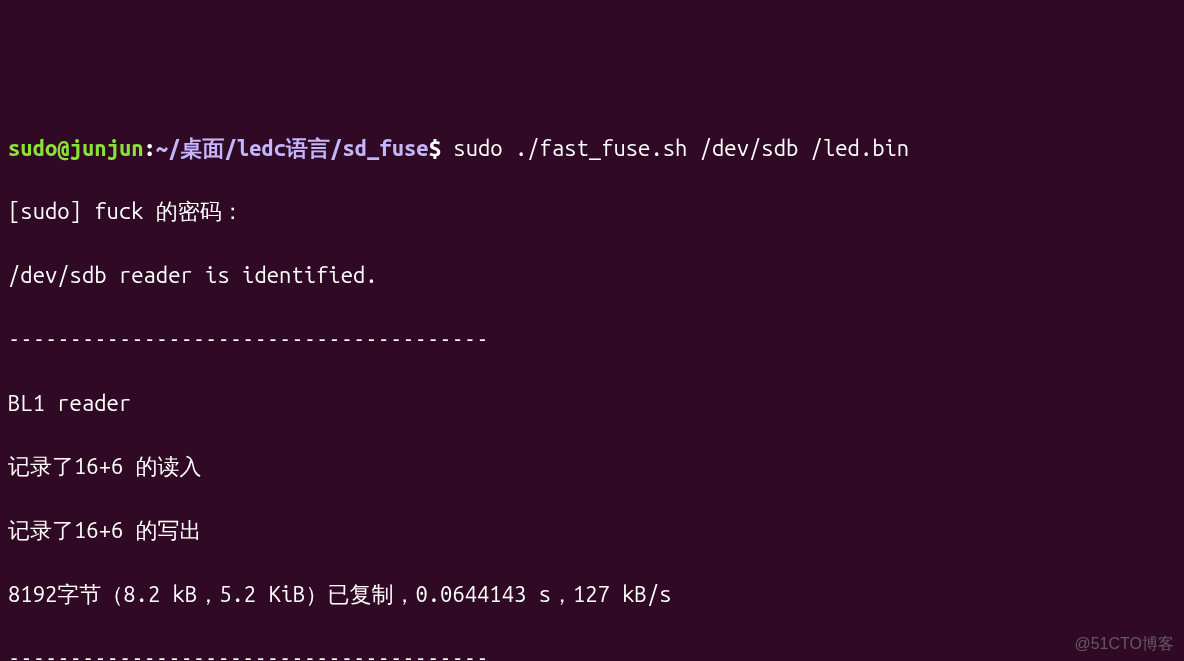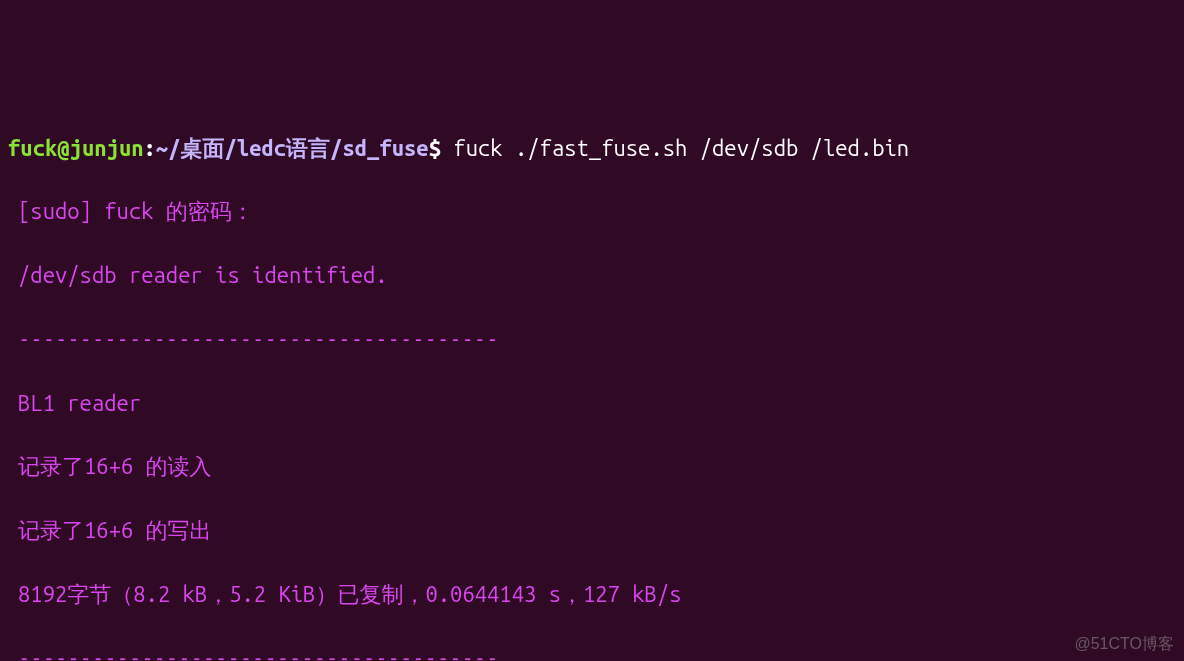--- a/index.html
+++ b/index.html
@@ -34,42 +34,41 @@
       font-weight: bold;
     }
     .prompt-dollar {
       color: #ffffff;
       font-weight: bold;
     }
     .cmd {
       color: #ffffff;
     }
     .output {
-      color: #d946ef;
-      margin-left: 10px;
+      color: #ffffff;
     }
     .line {
       display: block;
     }
     .watermark {
       position: absolute;
       right: 10px;
       bottom: 6px;
       font-size: 16px;
       color: #8a8a8a;
       opacity: 0.6;
       font-family: sans-serif;
     }
   </style>
 </head>
 <body>
 
 
 
-<div class="line"><span class="prompt-user">fuck@junjun</span><span class="prompt-colon">:</span><span class="prompt-path">~/桌面/ledc语言/sd_fuse</span><span class="prompt-dollar">$</span><span class="cmd"> fuck ./fast_fuse.sh /dev/sdb /led.bin</span></div>
+<div class="line"><span class="prompt-user">sudo@junjun</span><span class="prompt-colon">:</span><span class="prompt-path">~/桌面/ledc语言/sd_fuse</span><span class="prompt-dollar">$</span><span class="cmd"> sudo ./fast_fuse.sh /dev/sdb /led.bin</span></div>
 <div class="line output">[sudo] fuck 的密码：</div>
 <div class="line output">/dev/sdb reader is identified.</div>
 <div class="line output">---------------------------------------</div>
 <div class="line output">BL1 reader</div>
 <div class="line output">记录了16+6 的读入</div>
 <div class="line output">记录了16+6 的写出</div>
 <div class="line output">8192字节（8.2 kB，5.2 KiB）已复制，0.0644143 s，127 kB/s</div>
 <div class="line output">---------------------------------------</div>
 
 

